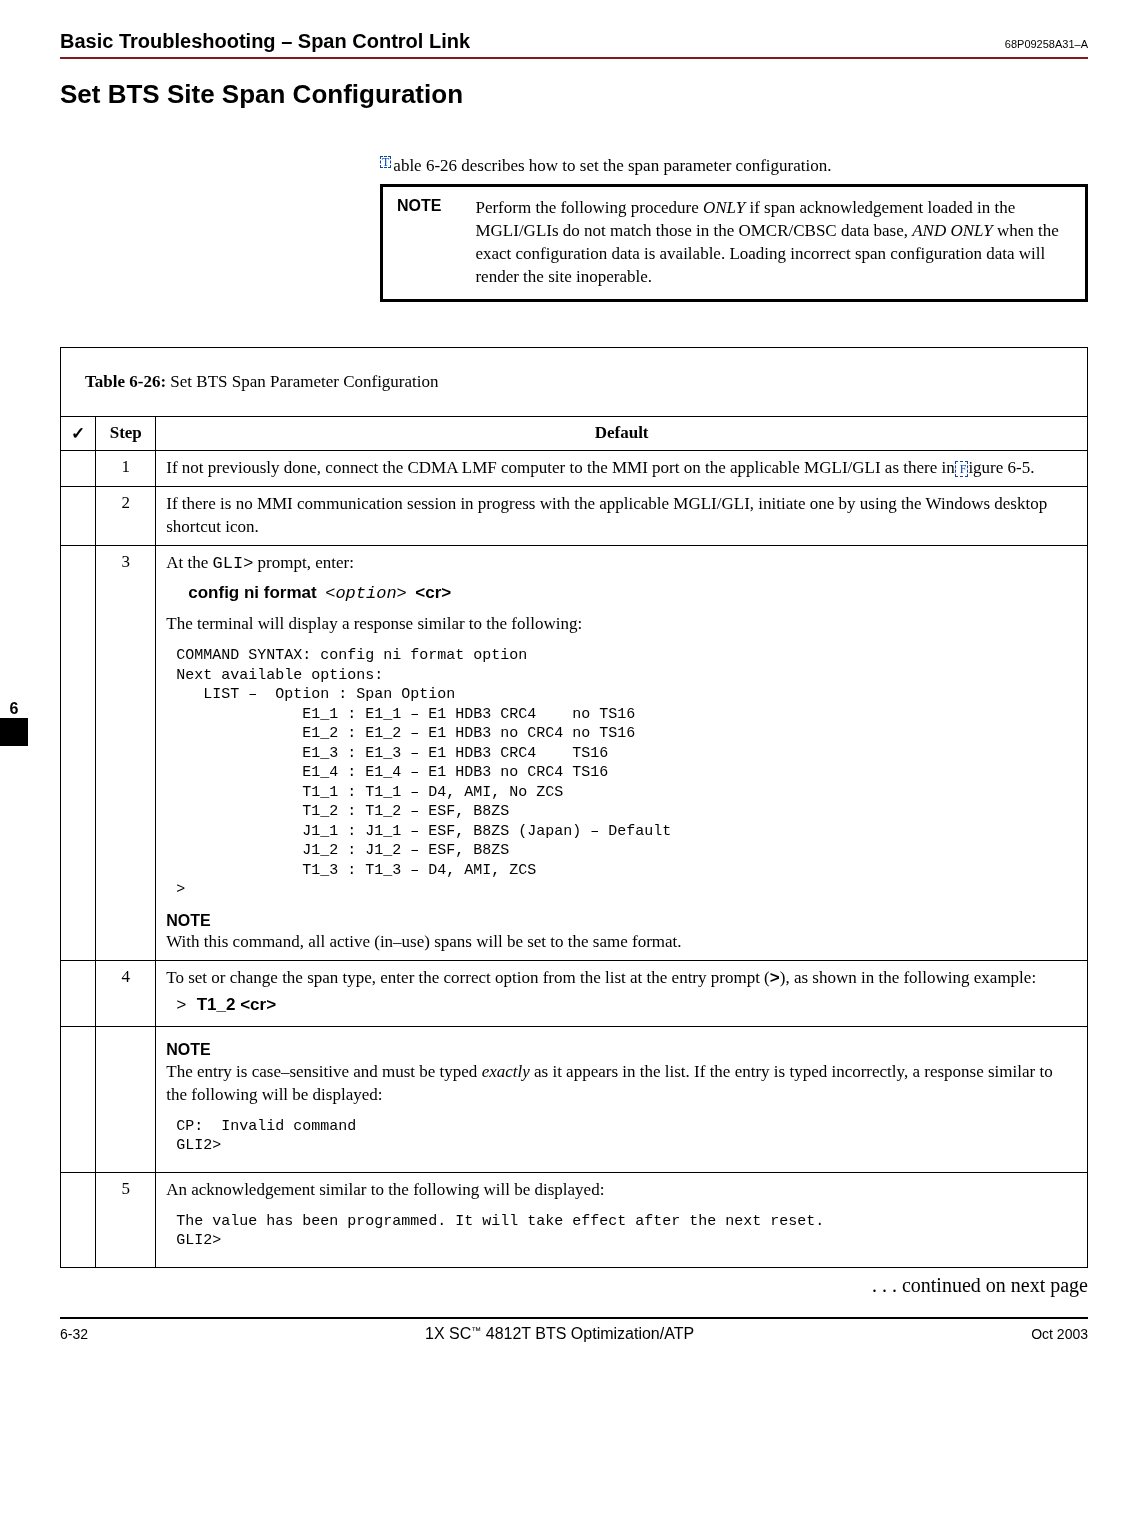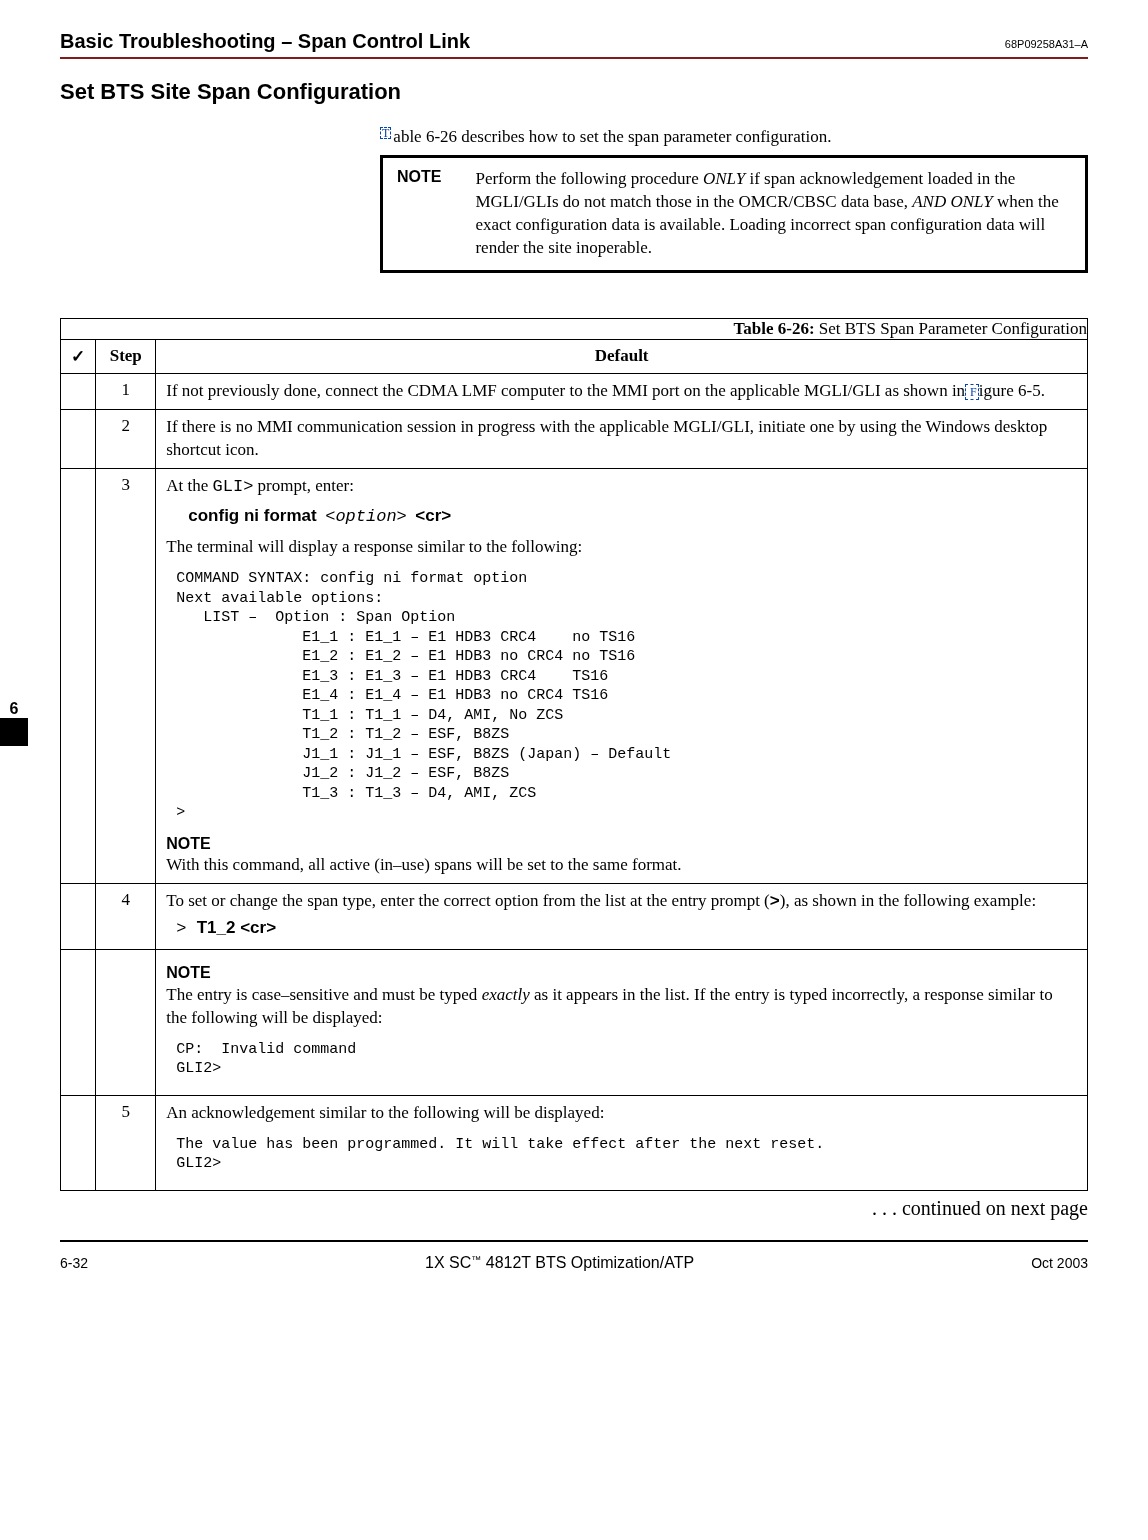--- a/index.html
+++ b/index.html
@@ -28,22 +28,22 @@
       font-weight: bold;
       font-size: 20px;
     }
     .header-docnum {
       font-family: Arial, Helvetica, sans-serif;
       font-size: 11px;
     }
     .section-title {
       font-family: Arial, Helvetica, sans-serif;
       font-weight: bold;
-      font-size: 22px;
-      margin-bottom: 22px;
+      font-size: 26px;
+      margin-bottom: 46px;
     }
     .intro-text {
       margin-left: 320px;
       font-size: 17px;
       margin-bottom: 8px;
     }
     .ref-link {
       color: #0645ad;
       border: 1px dashed #0645ad;
       font-size: 12px;
@@ -81,23 +81,23 @@
       border-collapse: collapse;
       width: 100%;
       margin-bottom: 6px;
     }
     table.proc td, table.proc th {
       border: 1px solid black;
       vertical-align: top;
       padding: 6px 10px;
     }
     table.proc .caption-row td {
-      text-align: right;
-      font-size: 17px;
-      padding: 0;
+      text-align: left;
+      font-size: 17px;
+      padding: 24px;
     }
     table.proc .caption-row strong {
       font-weight: bold;
     }
     table.proc th {
       font-weight: bold;
       text-align: center;
       font-size: 17px;
     }
     table.proc th.check { width: 34px; }
@@ -134,21 +134,21 @@
       margin-top: 6px;
     }
     .continued {
       text-align: right;
       font-size: 20px;
       margin-bottom: 20px;
     }
     .footer-rule {
       border-top: 2px solid black;
       margin-top: 10px;
-      padding-top: 12px;
+      padding-top: 6px;
       display: flex;
       justify-content: space-between;
       align-items: baseline;
       font-family: Arial, Helvetica, sans-serif;
       font-size: 14px;
     }
     .footer-center {
       font-size: 16px;
     }
     .side-tab {
@@ -217,21 +217,21 @@
   <tr>
     <th class="check">✓</th>
     <th class="step">Step</th>
     <th>Default</th>
   </tr>
 
   <tr>
     <td class="check-col"></td>
     <td class="step-col">1</td>
     <td class="action-col">
-      <span>If not previously done, connect the CDMA LMF computer to the MMI port on the applicable MGLI/GLI as shown in</span><span class="ref-link"> F</span><span>igure 6-5.</span>
+      <span>If not previously done, connect the CDMA LMF computer to the MMI port on the applicable MGLI/GLI as there in</span><span class="ref-link"> F</span><span>igure 6-5.</span>
     </td>
   </tr>
 
   <tr>
     <td class="check-col"></td>
     <td class="step-col">2</td>
     <td class="action-col">If there is no MMI communication session in progress with the applicable MGLI/GLI, initiate one by using the Windows desktop shortcut icon.</td>
   </tr>
 
   <tr>

